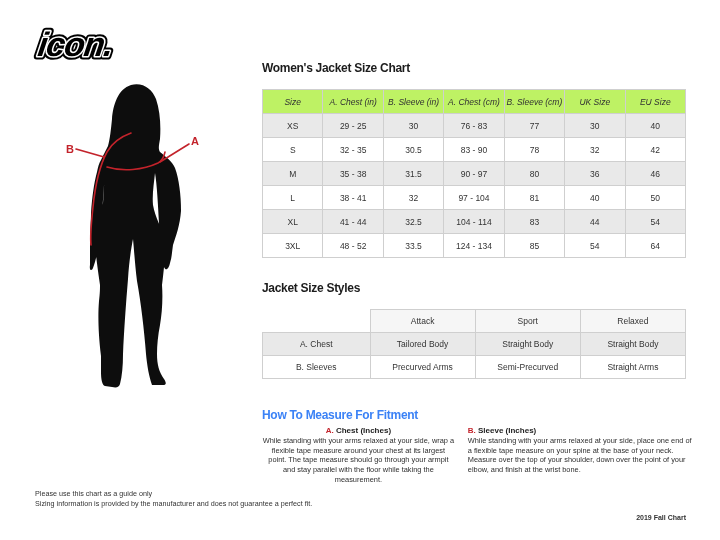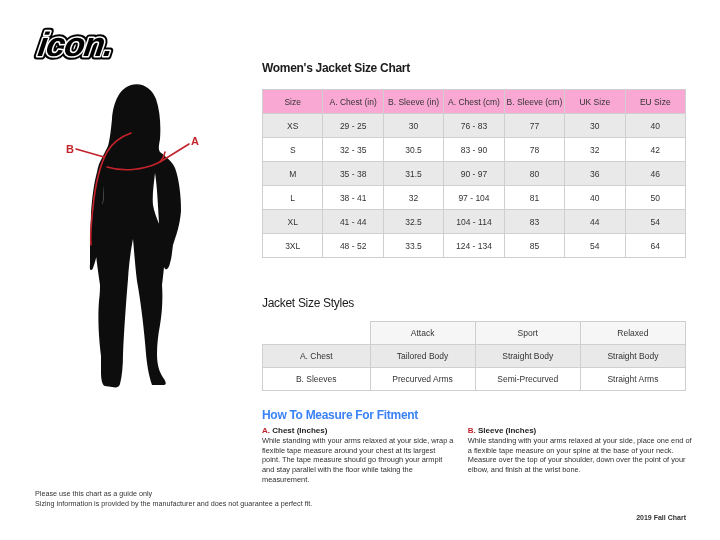--- a/index.html
+++ b/index.html
@@ -10,43 +10,43 @@
   }
 
   
   .logo { position:absolute; left:28px; top:18px; }
 
   
   .figure { position:absolute; left:48px; top:73px; }
 
   
   .size-title   { position:absolute; left:262px; top:61px;  font-size:12px; font-weight:bold; color:#1c1c1c; letter-spacing:-0.3px; }
-  .style-title  { position:absolute; left:262px; top:296px; font-size:12px; font-weight:normal; color:#1c1c1c; letter-spacing:-0.3px; }
+  .style-title  { position:absolute; left:262px; top:281px; font-size:12px; font-weight:bold; color:#1c1c1c; letter-spacing:-0.3px; }
   .measure-title{ position:absolute; left:262px; top:408px; font-size:12px; font-weight:bold; color:#3b82f6; letter-spacing:-0.3px; }
 
   table { border-collapse:collapse; table-layout:fixed; width:424px; }
   th, td {
     border:1px solid #cfcfcf; font-size:8.5px; font-weight:normal;
     color:#333; text-align:center; vertical-align:middle; padding:0;
     overflow:hidden; white-space:nowrap;
   }
   .size-table  { position:absolute; left:262px; top:89px; }
-  .size-table th { height:23px; background:#f9a8d4; }
+  .size-table th { height:23px; background:#bef264;font-style:italic; }
   .size-table td { height:23px; }
   .size-table tbody tr:nth-child(odd) td { background:#e9e9e9; }
 
-  .style-table { position:absolute; left:262px; top:321px; }
+  .style-table { position:absolute; left:262px; top:309px; }
   .style-table th { height:22px; background:#f6f6f6; }
   .style-table td { height:22px; }
   .style-table thead th:first-child { border:none; background:#ffffff; width:107px; }
   .style-table tbody tr:nth-child(odd) td { background:#e9e9e9; }
 
   
   .measure-cols { position:absolute; left:262px; top:426px; width:430px; display:flex; gap:13px; }
-  .measure-col-a { width:196px; }
+  .measure-col-a { width:196px;text-align:center; }
   .measure-col-b { width:228px; }
   .measure-heading { font-size:8px; font-weight:bold; color:#1d1d1d; margin-bottom:1px; }
   .measure-heading .prefix { color:#c3232b; }
   .measure-body { font-size:7.4px; color:#2e2e2e; line-height:1.3; font-weight:normal; }
 
   
   .disclaimer { position:absolute; left:35px; top:489px; font-size:7.2px; color:#333; line-height:1.45; }
   .version { position:absolute; left:262px; top:514px; width:424px; text-align:right; font-size:7px; font-weight:bold; color:#333; }
 </style>
 </head>

